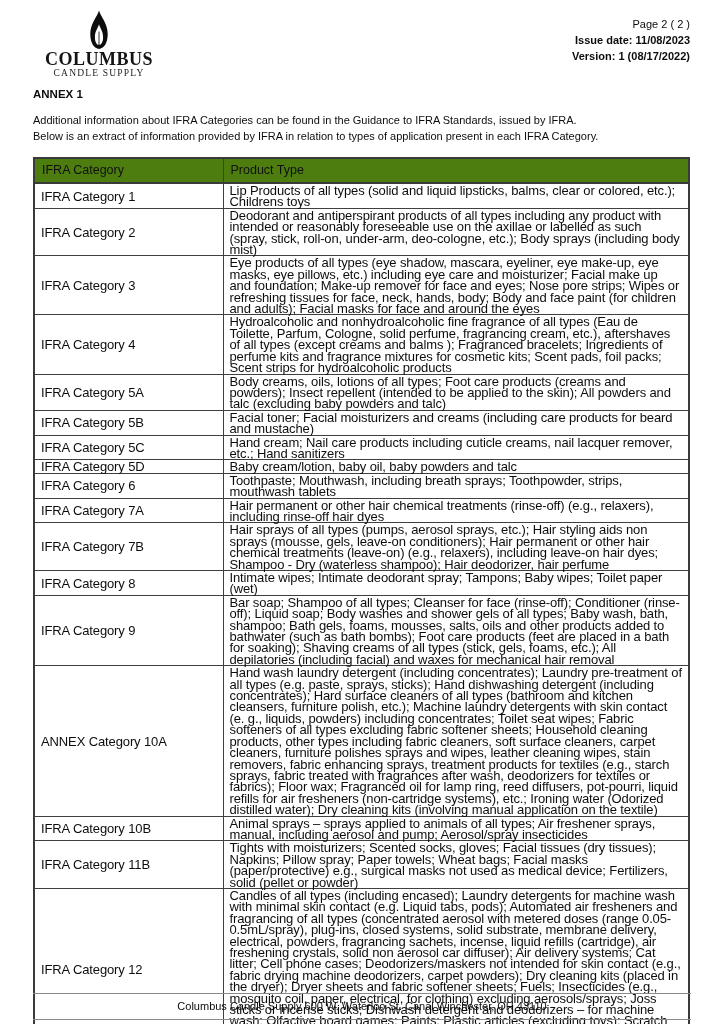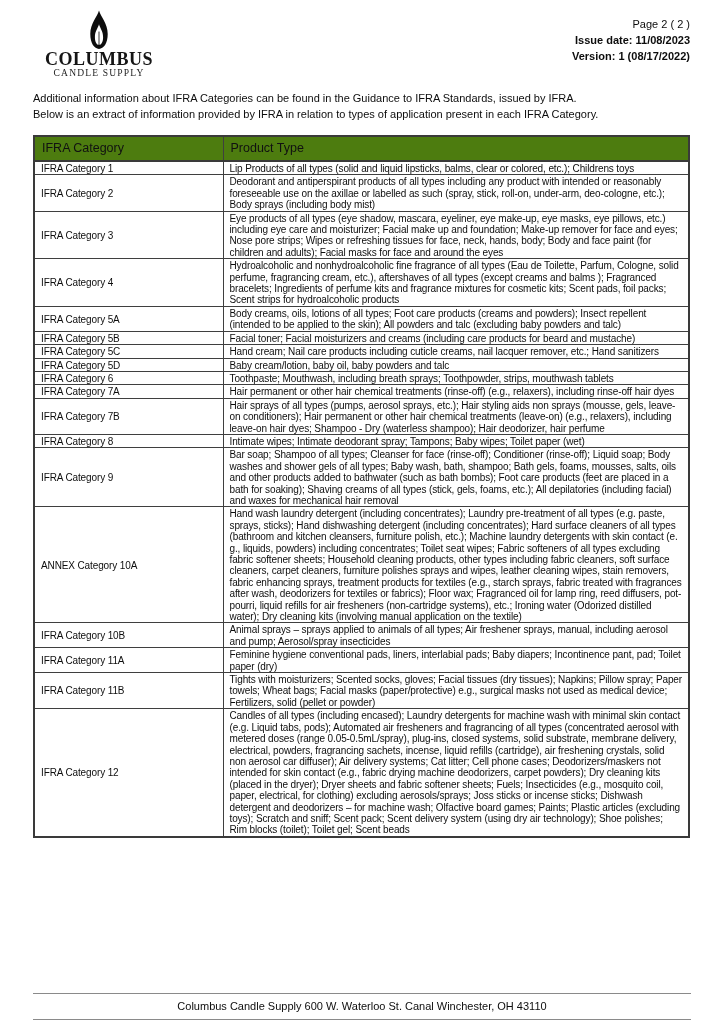--- a/index.html
+++ b/index.html
@@ -50,21 +50,21 @@
   }
   table.ifra th {
     font-weight:normal;
     font-size:12.5px;
     padding:4px 7px 5px;
     background:#4d7c0f;
     border-bottom:2px solid #3a3a3a;
   }
   th.col-cat, td.cat-cell { width:189px; }
   table.ifra td {
-    font-size:10px;
+    font-size:13px;
     line-height:11.4px;
     letter-spacing:-0.12px;
     padding:1px 6px 0;
     color:#0d0d0d;
   }
   td.cat-cell { white-space:nowrap; vertical-align:middle; font-size:9.3px; }
   td.type-cell { }
 
   
   .footer {
@@ -91,20 +91,21 @@
       <div class="logo-name">COLUMBUS</div>
       <div class="logo-sub">CANDLE SUPPLY</div>
     </div>
     <div class="meta">
       <div class="page-line">Page 2   ( 2 )</div>
       <div class="bold-line">Issue date: 11/08/2023</div>
       <div class="bold-line">Version: 1 (08/17/2022)</div>
     </div>
   </div>
 
+  <div class="annex-title">ANNEX 1</div>
 
   <div class="intro">
     <div class="intro-line">Additional information about IFRA Categories can be found in the Guidance to IFRA Standards, issued by IFRA.</div>
     <div class="intro-line">Below is an extract of information provided by IFRA in relation to types of application present in each IFRA Category.</div>
   </div>
 
   <table class="ifra">
     <thead>
       <tr>
         <th class="col-cat">IFRA Category</th>
@@ -166,24 +167,20 @@
         </tr>
         <tr>
           <td class="cat-cell">ANNEX Category 10A</td>
           <td class="type-cell">Hand wash laundry detergent (including concentrates); Laundry pre-treatment of all types (e.g. paste, sprays, sticks); Hand dishwashing detergent (including concentrates); Hard surface cleaners of all types (bathroom and kitchen cleansers, furniture polish, etc.); Machine laundry detergents with skin contact (e. g., liquids, powders) including concentrates; Toilet seat wipes; Fabric softeners of all types excluding fabric softener sheets; Household cleaning products, other types including fabric cleaners, soft surface cleaners, carpet cleaners, furniture polishes sprays and wipes, leather cleaning wipes, stain removers, fabric enhancing sprays, treatment products for textiles (e.g., starch sprays, fabric treated with fragrances after wash, deodorizers for textiles or fabrics); Floor wax; Fragranced oil for lamp ring, reed diffusers, pot-pourri, liquid refills for air fresheners (non-cartridge systems), etc.; Ironing water (Odorized distilled water); Dry cleaning kits (involving manual application on the textile)</td>
         </tr>
         <tr>
           <td class="cat-cell">IFRA Category 10B</td>
           <td class="type-cell">Animal sprays – sprays applied to animals of all types; Air freshener sprays, manual, including aerosol and pump; Aerosol/spray insecticides</td>
         </tr>
         <tr>
-          <td class="cat-cell">IFRA Category 11A</td>
-          <td class="type-cell">Feminine hygiene conventional pads, liners, interlabial pads; Baby diapers; Incontinence pant, pad; Toilet paper (dry)</td>
-        </tr>
-        <tr>
           <td class="cat-cell">IFRA Category 11B</td>
           <td class="type-cell">Tights with moisturizers; Scented socks, gloves; Facial tissues (dry tissues); Napkins; Pillow spray; Paper towels; Wheat bags; Facial masks (paper/protective) e.g., surgical masks not used as medical device; Fertilizers, solid (pellet or powder)</td>
         </tr>
         <tr>
           <td class="cat-cell">IFRA Category 12</td>
           <td class="type-cell">Candles of all types (including encased); Laundry detergents for machine wash with minimal skin contact (e.g. Liquid tabs, pods); Automated air fresheners and fragrancing of all types (concentrated aerosol with metered doses (range 0.05-0.5mL/spray), plug-ins, closed systems, solid substrate, membrane delivery, electrical, powders, fragrancing sachets, incense, liquid refills (cartridge), air freshening crystals, solid non aerosol car diffuser); Air delivery systems; Cat litter; Cell phone cases; Deodorizers/maskers not intended for skin contact (e.g., fabric drying machine deodorizers, carpet powders); Dry cleaning kits (placed in the dryer); Dryer sheets and fabric softener sheets; Fuels; Insecticides (e.g., mosquito coil, paper, electrical, for clothing) excluding aerosols/sprays; Joss sticks or incense sticks; Dishwash detergent and deodorizers – for machine wash; Olfactive board games; Paints; Plastic articles (excluding toys); Scratch and sniff; Scent pack; Scent delivery system (using dry air technology); Shoe polishes; Rim blocks (toilet); Toilet gel; Scent beads</td>
         </tr>
       </tbody>
   </table>
 

